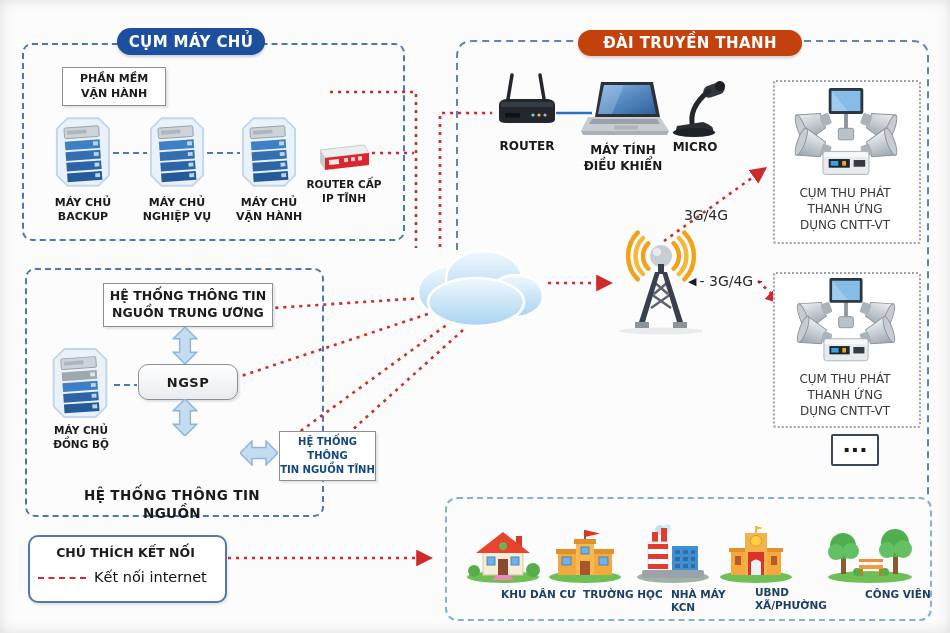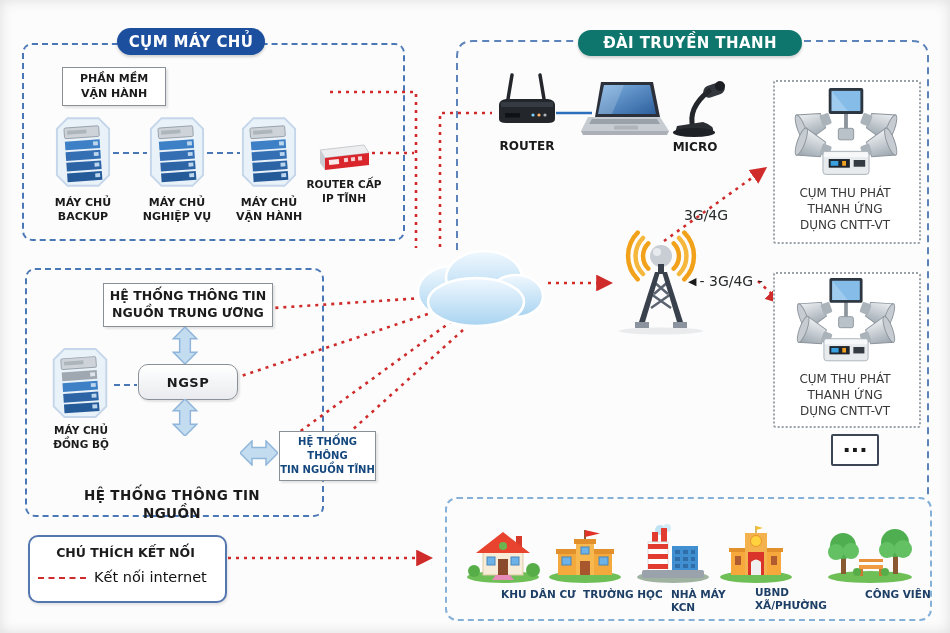--- a/index.html
+++ b/index.html
@@ -147,21 +147,21 @@
       <path d="M11 18 L55 13 L55 25 L11 30 Z" fill="#d8262c"></path>
       <rect x="15" y="19.5" width="10" height="5" transform="rotate(-5 20 22)" fill="#fff" opacity=".9"></rect>
       <rect x="30" y="18" width="4" height="4" transform="rotate(-5 32 20)" fill="#fff" opacity=".8"></rect>
       <rect x="37" y="17.2" width="4" height="4" transform="rotate(-5 39 19)" fill="#fff" opacity=".8"></rect>
       <rect x="44" y="16.4" width="4" height="4" transform="rotate(-5 46 18)" fill="#fff" opacity=".8"></rect>
     </svg>
   </div>
   <div class="caption preline" style="left:302px;top:178px;width:84px;font-size:10.5px;">ROUTER CẤP
 IP TĨNH</div>
 
-  <div class="pill" style="left:578px;top:30px;width:224px;height:26px;background:#0f766e;border-radius:13px;">ĐÀI TRUYỀN THANH</div>
+  <div class="pill" style="left:578px;top:30px;width:224px;height:26px;background:#c2410c;border-radius:13px;">ĐÀI TRUYỀN THANH</div>
 
   <div class="icon" style="left:495px;top:72px;">
     <svg width="64" height="62" viewBox="0 0 64 62">
       <path d="M17 3 L13 27" stroke="#23262b" stroke-width="3.5" stroke-linecap="round"></path>
       <path d="M45 3 L49 27" stroke="#23262b" stroke-width="3.5" stroke-linecap="round"></path>
       <path d="M4 33 Q4 28 11 27 L53 27 Q60 28 60 33 L60 47 Q60 51 53 51 L11 51 Q4 51 4 47 Z" fill="#23262b"></path>
       <path d="M6 30 H58 V35 H6 Z" fill="#353b42"></path>
       <rect x="10" y="41" width="15" height="4.5" rx="1" fill="#0f1318"></rect>
       <circle cx="38" cy="43" r="1.6" fill="#7fd0ff"></circle>
         <circle cx="44" cy="43" r="1.6" fill="#ffb36b"></circle>
@@ -174,20 +174,22 @@
     <svg width="94" height="58" viewBox="0 0 94 58">
       <path d="M25 2 L77 2 L84 37 L19 37 Z" fill="#2b303a"></path>
       <path d="M28 5 L74 5 L80 34 L22 34 Z" fill="url(#gscreen)"></path>
       <path d="M28 5 L48 5 L36 34 L22 34 Z" fill="#ffffff" opacity=".18"></path>
       <path d="M12 37 L84 37 L93 51 L5 51 Z" fill="#c7ccd2"></path>
       <path d="M16 39 L81 39 L84 44 L13 44 Z" fill="#9aa1a8"></path>
       <rect x="38" y="45.5" width="24" height="4" rx="1" fill="#aeb4ba"></rect>
       <path d="M5 51 H93 L91 55 H7 Z" fill="#aab0b6"></path>
     </svg>
   </div>
+  <div class="caption preline" style="left:575px;top:143px;width:96px;font-size:12px;">MÁY TÍNH
+ĐIỀU KHIỂN</div>
 
   <div class="icon" style="left:663px;top:80px;">
     <svg width="64" height="58" viewBox="0 0 64 58">
       <rect x="40" y="4" width="22" height="12" rx="6" transform="rotate(-20 51 10)" fill="#32373e"></rect>
       <rect x="52" y="1" width="10" height="10" rx="5" transform="rotate(-20 57 6)" fill="#1c1f24"></rect>
       <path d="M30 48 C26 34 32 22 46 11" stroke="#23262b" stroke-width="5" fill="none" stroke-linecap="round"></path>
       <path d="M14 46 L40 42 Q52 46 50 52 Q30 58 12 53 Z" fill="#2a2e33"></path>
       <ellipse cx="31" cy="52.5" rx="21" ry="4.5" fill="#1e2126"></ellipse>
     </svg>
   </div>

